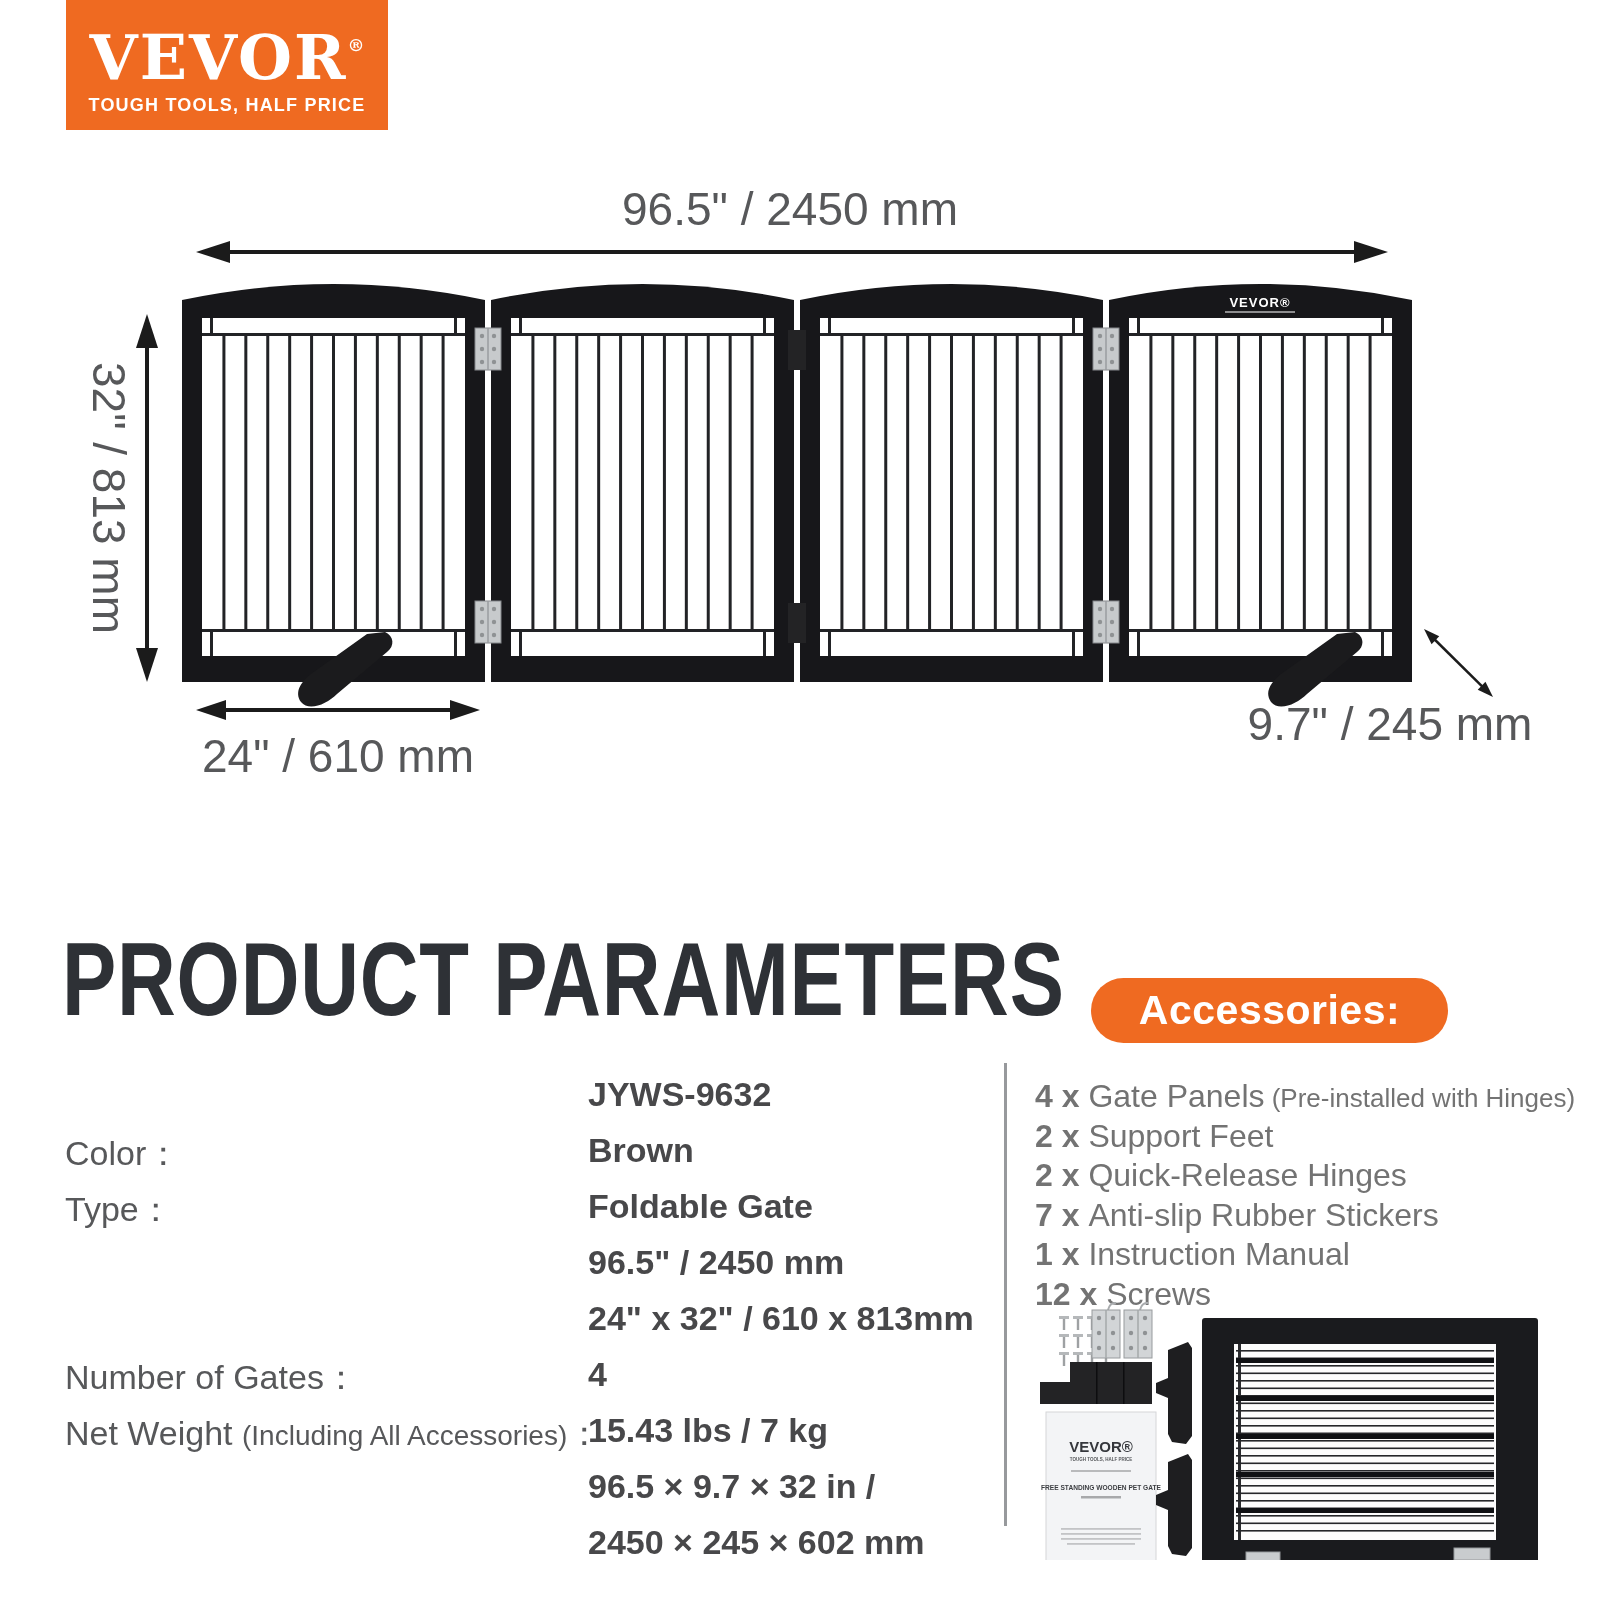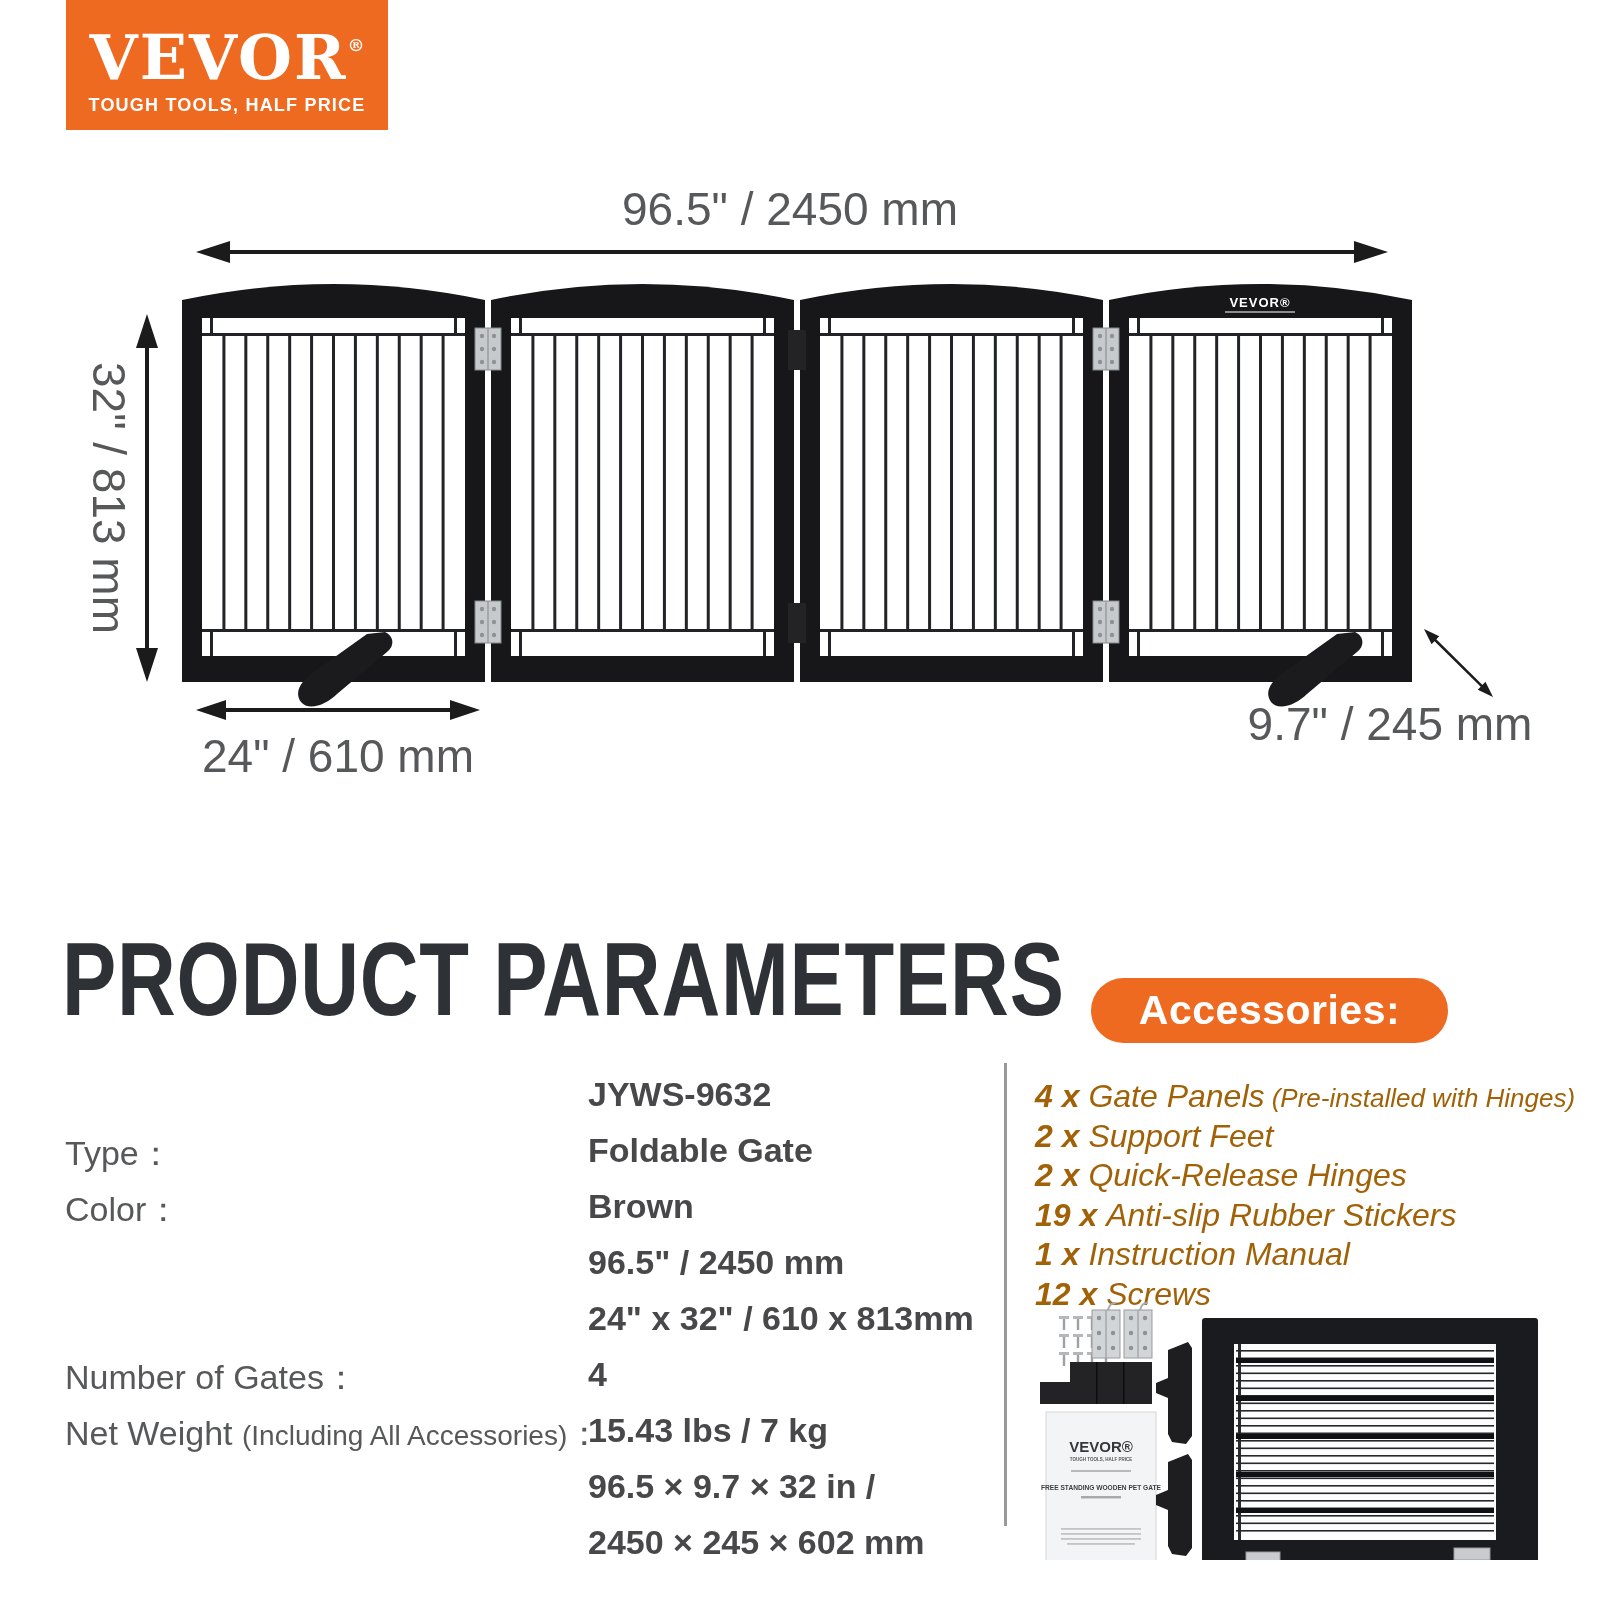--- a/index.html
+++ b/index.html
@@ -22,21 +22,21 @@
   #param-rows{position:absolute;left:65px;top:1075px;width:960px;}
   .prow{position:relative;height:56px;}
   .plabel{position:absolute;left:0;top:0;font-size:34px;color:#57585A;white-space:nowrap;}
   .plabel .psmall{font-size:28px;}
   .pvalue{position:absolute;left:523px;top:0;font-size:34px;font-weight:700;color:#48484A;white-space:nowrap;}
   
   .acc-pill{position:absolute;left:1091px;top:978px;width:357px;height:65px;background:#EF6A21;
             border-radius:34px;display:flex;align-items:center;justify-content:center;}
   .acc-pill span{color:#fff;font-weight:700;font-size:41px;letter-spacing:0.5px;}
   #acc-list{position:absolute;left:1035px;top:1078px;width:560px;}
-  .acc-item{height:39.5px;color:#a16207;font-size:32px;white-space:nowrap;font-style:italic;}
+  .acc-item{height:39.5px;color:#737373;font-size:32px;white-space:nowrap;}
   .acc-item .qty{font-weight:700;}
   .acc-item .note{font-size:26px;}
   .divider{position:absolute;left:1004px;top:1063px;width:3px;height:463px;background:#97999C;}
   #photo-svg{position:absolute;left:1030px;top:1300px;}
   svg text{font-family:"Liberation Sans","DejaVu Sans",sans-serif;}
 </style>
 </head>
 <body>
 
 <div class="canvas">
@@ -202,26 +202,26 @@
     <text id="gate-brand-text" x="1260" y="307" text-anchor="middle" font-size="13" font-weight="bold" fill="#ffffff" letter-spacing="1">VEVOR®</text>
     <rect x="1225" y="311" width="70" height="2" fill="#8d8d8f"></rect>
   </svg>
 
   <h1 class="section-title">PRODUCT PARAMETERS</h1>
   <div id="param-rows">
       <div class="prow">
         <span class="pvalue">JYWS-9632</span>
       </div>
       <div class="prow">
+        <span class="plabel">Color：</span>
+        <span class="pvalue">Brown</span>
+      </div>
+      <div class="prow">
         <span class="plabel">Type：</span>
         <span class="pvalue">Foldable Gate</span>
-      </div>
-      <div class="prow">
-        <span class="plabel">Color：</span>
-        <span class="pvalue">Brown</span>
       </div>
       <div class="prow">
         <span class="pvalue">96.5" / 2450 mm</span>
       </div>
       <div class="prow">
         <span class="pvalue">24" x 32" / 610 x 813mm</span>
       </div>
       <div class="prow">
         <span class="plabel">Number of Gates：</span>
         <span class="pvalue">4</span>
@@ -238,21 +238,21 @@
       </div>
     </div>
 
   <div class="acc-pill">
     <span>Accessories:</span>
   </div>
   <div id="acc-list">
       <div class="acc-item"><span class="qty">4 x </span>Gate Panels<span class="note"> (Pre-installed with Hinges)</span></div>
       <div class="acc-item"><span class="qty">2 x </span>Support Feet</div>
       <div class="acc-item"><span class="qty">2 x </span>Quick-Release Hinges</div>
-      <div class="acc-item"><span class="qty">19 x </span>Anti-slip Rubber Stickers</div>
+      <div class="acc-item"><span class="qty">7 x </span>Anti-slip Rubber Stickers</div>
       <div class="acc-item"><span class="qty">1 x </span>Instruction Manual</div>
       <div class="acc-item"><span class="qty">12 x </span>Screws</div>
     </div>
   <div class="divider"></div>
 
   <svg id="photo-svg" width="570" height="300" viewBox="0 0 570 300">
     <g id="screws-g">
         <g>
           <rect x="29" y="16" width="10" height="3" fill="#B5B8BA"></rect>
           <rect x="32.8" y="19" width="2.4" height="11" fill="#9EA1A3"></rect>

